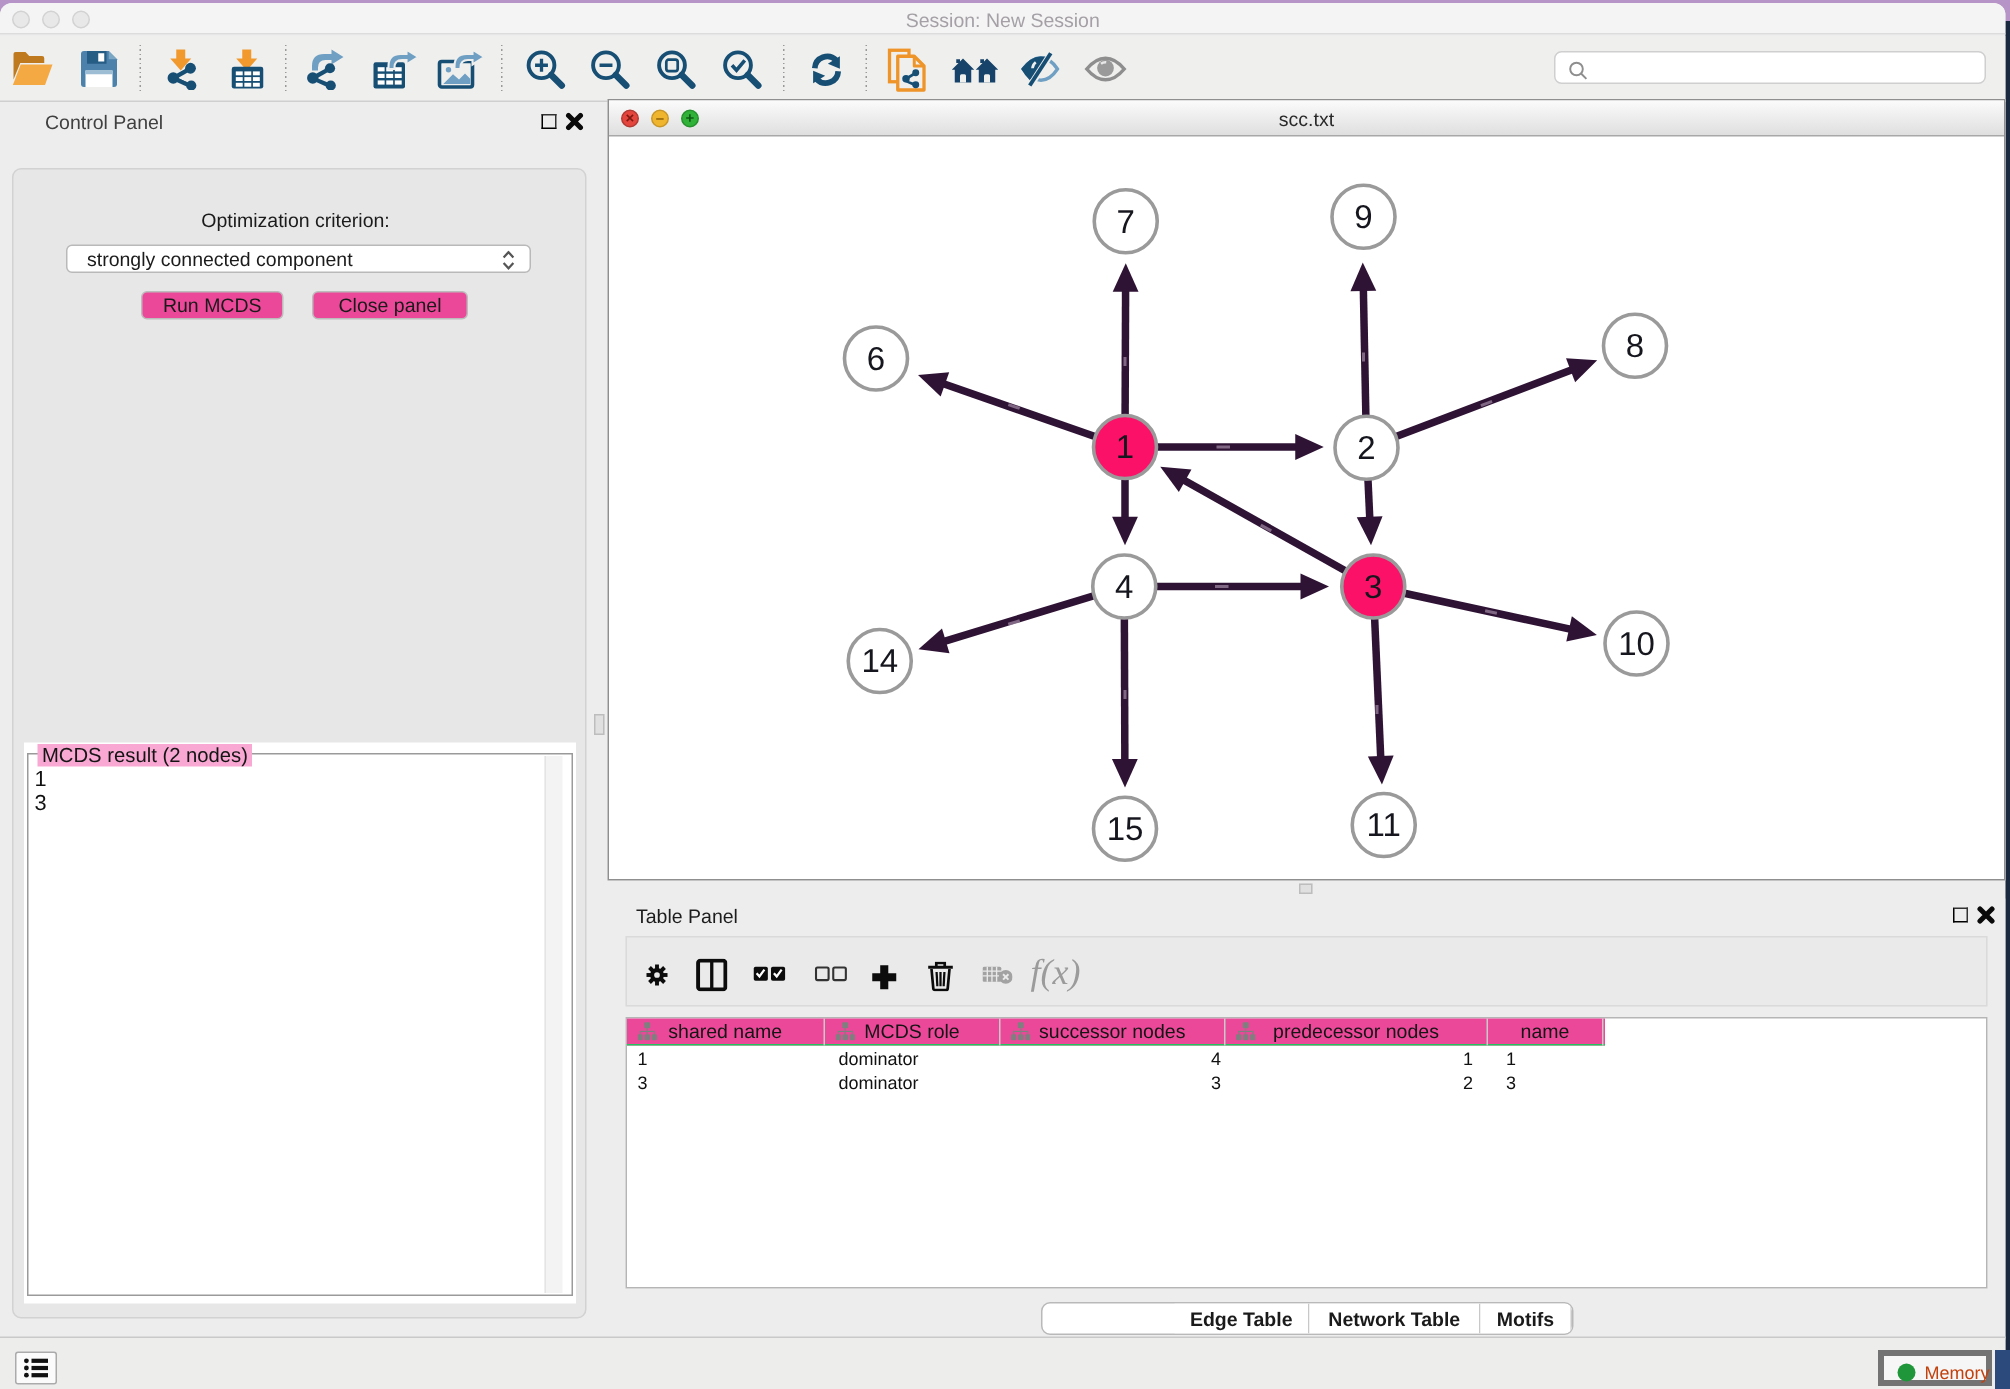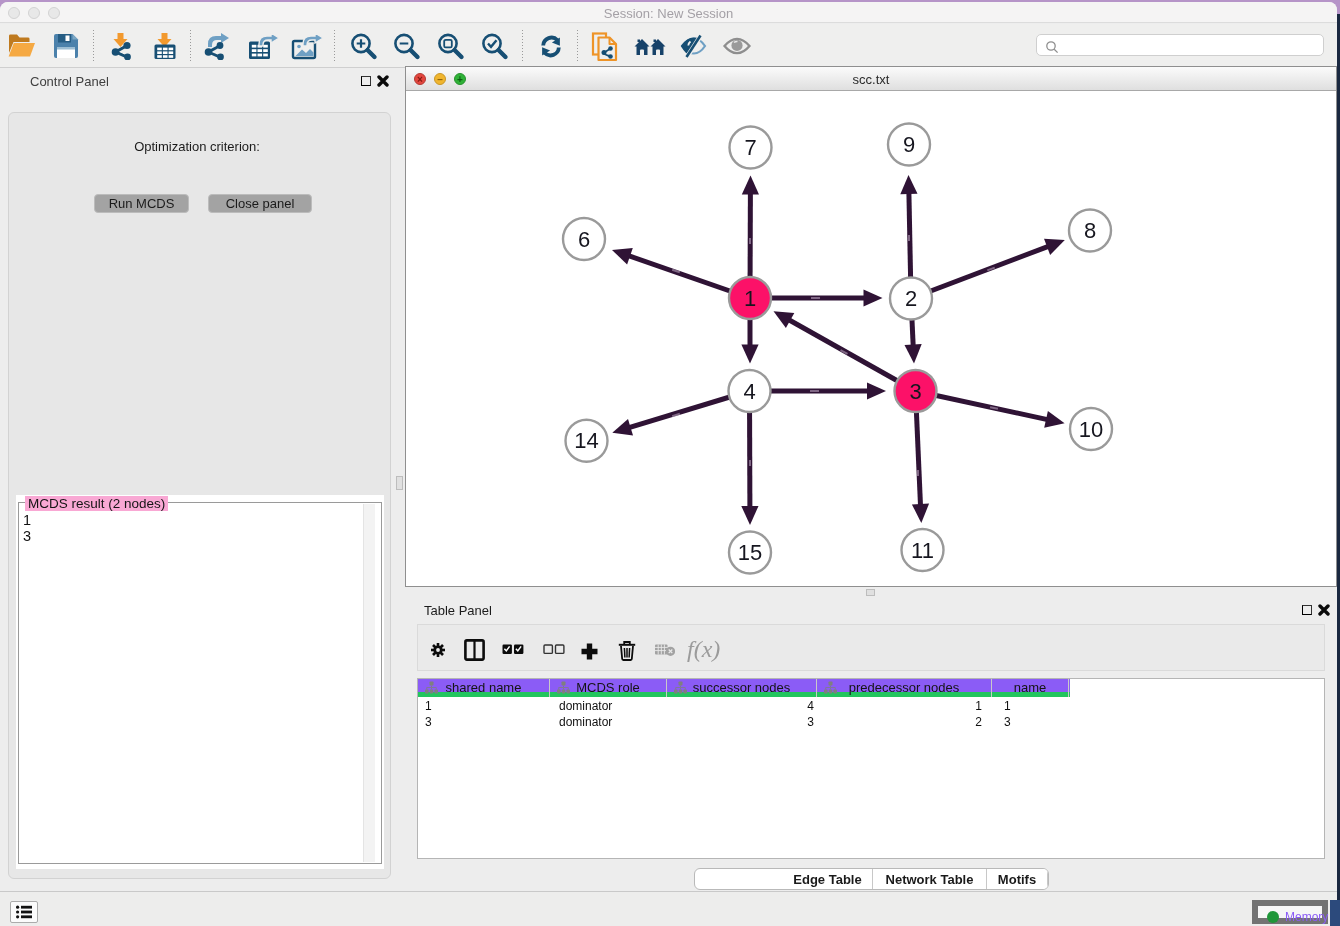--- a/index.html
+++ b/index.html
@@ -23,21 +23,21 @@
   
   #cpanel { position:absolute; left:0; top:66px; width:394px; height:825px; background:#ededed; }
   #cpanel .phead { position:absolute; left:30px; top:6px; font-size:13px; color:#404040; }
   .float-ic { position:absolute; width:10px; height:10px; border:1.8px solid #333; border-bottom-color:#000; border-left-color:#000; }
   #cp-body { position:absolute; left:8px; top:44px; width:383px; height:767px; background:#e7e7e7; border:1px solid #d2d2d2; border-radius:6px; }
   #cp-tabs { position:absolute; left:79px; top:29px; height:21px; display:flex; z-index:5; border:1px solid #b9b9b9; border-radius:6px; overflow:hidden; background:#fff; }
   #cp-tabs .tab { font-size:13px; color:#1a1a1a; background:#fff; line-height:19px; text-align:center; border-right:1px solid #c8c8c8; }
   #cp-tabs .tab.sel { background:linear-gradient(#e0e0e0,#d4d4d4); color:#f5f5f5; text-shadow:0 1px 0 #bbb; border-right:none; }
   .cp-label { position:absolute; left:0; width:100%; text-align:center; font-size:13px; color:#1b1b1b; }
   #combo { position:absolute; left:44px; top:95px; width:310px; height:19px; background:#fff; border:1px solid #b9b9b9; border-radius:4px; font-size:13px; color:#1b1b1b; line-height:17px; padding-left:13px; }
-  .btn { position:absolute; height:19px; background:#a3a3a3; border:1px solid #bcbcbc; border-radius:4px; font-size:13px; color:#1b1b1b; text-align:center; line-height:17px; }
+  .btn { position:absolute; height:19px; background:#ec4899; border:1px solid #bcbcbc; border-radius:4px; font-size:13px; color:#1b1b1b; text-align:center; line-height:17px; }
   #fieldset { position:absolute; left:16px; top:427px; width:368px; height:374px; background:#fff; }
   #fieldset .fborder { position:absolute; left:2px; top:7px; right:2px; bottom:5px; border:1px solid #9a9a9a; }
   #fieldset .flabel { position:absolute; left:9px; top:1px; background:#f9a8d4; padding:0 3px; font-size:13.5px; color:#151515; }
   #fieldset .fscroll { position:absolute; right:9px; top:9px; bottom:7px; width:12px; background:#f3f3f3; border-left:1px solid #e4e4e4; }
   #fieldset .ftext { position:absolute; left:7px; top:18px; font-size:14.5px; color:#111; line-height:15.9px; }
 
   
   #vsplit { position:absolute; left:394px; top:66px; width:11px; height:825px; background:#ededed; }
   #vsplit .handle { position:absolute; left:2px; top:408px; width:7px; height:14px; background:#e0e0e0; border:1px solid #bdbdbd; }
   #hsplit-handle { position:absolute; left:866px; top:587px; width:9px; height:7px; background:#e0e0e0; border:1px solid #bdbdbd; }
@@ -46,31 +46,31 @@
   #netwin { position:absolute; left:405px; top:64px; width:932px; height:521px; border:1px solid #8f8f8f; background:#fff; }
   #nettitle { position:absolute; left:0; top:0; width:100%; height:24px; background:linear-gradient(#fbfbfb,#dfdfdf); border-bottom:1px solid #a8a8a8; }
   #nettitle .t { position:absolute; left:0; right:0; top:5px; text-align:center; font-size:13px; color:#2a2a2a; }
   .tl2 { position:absolute; top:6px; width:12px; height:12px; border-radius:50%; font-size:10px; font-weight:bold; text-align:center; line-height:12px; }
 
   
   #tpanel { position:absolute; left:405px; top:597px; width:932px; height:294px; background:#ededed; }
   #tpanel .phead { position:absolute; left:19px; top:4px; font-size:13px; color:#1c1c1c; }
   #ttoolbar { position:absolute; left:12px; top:25px; width:908px; height:47px; background:#eaeaea; border:1px solid #dadada; }
   #ttable { position:absolute; left:12px; top:79px; width:908px; height:181px; background:#fff; border:1px solid #b5b5b5; }
-  #thead { position:absolute; left:0; top:0; width:652px; height:18px; background:#8b5cf6; border-bottom:5px solid #22c55e; }
+  #thead { position:absolute; left:0; top:0; width:652px; height:18px; background:#ec4899; border-bottom:1px solid #22c55e; }
   .hcell { position:absolute; top:0; height:18px; border-right:1px solid #c9c9c9; font-size:13px; color:#151515; text-align:center; line-height:17px; }
   .treeic { position:absolute; left:7px; top:2px; }
   .trow { position:absolute; font-size:12px; color:#111; height:16px; line-height:16px; }
   #ttabs { position:absolute; left:289px; top:269px; height:22px; display:flex; border:1px solid #b9b9b9; border-radius:6px; overflow:hidden; background:#fff; }
   #ttabs .tab { font-size:13px; font-weight:bold; color:#1a1a1a; background:#fff; line-height:21px; text-align:center; border-right:1px solid #c8c8c8; }
   #ttabs .tab.sel { background:linear-gradient(#e0e0e0,#d4d4d4); color:#f0f0f0; text-shadow:0 1px 0 #bbb; font-weight:normal;margin-top:20px; }
 
   
   #statusbar { position:absolute; left:0; top:889px; width:100%; height:35px; background:#ededec; border-top:1px solid #c9c9c9; }
-  #memwrap { position:absolute; right:9px; top:8px; width:76px; height:24px; background:#f6f6f6; border:6px solid #737373; font-size:12px; color:#8b5cf6; }
+  #memwrap { position:absolute; right:9px; top:8px; width:76px; height:24px; background:#f6f6f6; border:4px solid #737373; font-size:12px; color:#c2410c; }
   #listbtn { position:absolute; left:10px; top:9px; width:28px; height:22px; background:#fbfbfb; border:1px solid #ababab; border-radius:2px; }
 </style>
 </head>
 <body>
 <div id="desktop-top"></div>
 <div id="win">
 
   <div id="titlebar">
     <div class="tl" style="left:8px;"></div>
     <div class="tl" style="left:28px;"></div>
@@ -225,20 +225,26 @@
   </div>
 
   <div id="cpanel">
     <div class="phead">Control Panel</div>
     <div class="float-ic" style="left:361px; top:8px;"></div>
     <svg width="12" height="12" viewBox="0 0 12 12" style="position:absolute; left:377px; top:7px;">
         <path d="M2 2 L10 10 M10 2 L2 10" stroke="#0a0a0a" stroke-width="3.4" stroke-linecap="round"></path>
       </svg>
     <div id="cp-body"></div>
     <div class="cp-label" style="top:71px;">Optimization criterion:</div>
+    <div id="combo">strongly connected component
+      <svg width="10" height="13" style="position:absolute;right:9px;top:3px" viewBox="0 0 10 14">
+          <path d="M1.5 5 L5 1.2 L8.5 5" fill="none" stroke="#555" stroke-width="1.6"></path>
+          <path d="M1.5 9 L5 12.8 L8.5 9" fill="none" stroke="#555" stroke-width="1.6"></path>
+        </svg>
+    </div>
     <div class="btn" style="left:94px; top:126px; width:95px;">Run MCDS</div>
     <div class="btn" style="left:208px; top:126px; width:104px;">Close panel</div>
     <div id="fieldset">
       <div class="fborder"></div>
       <div class="fscroll"></div>
       <div class="flabel">MCDS result (2 nodes)</div>
       <div class="ftext">1<br>3</div>
     </div>
   </div>
 

